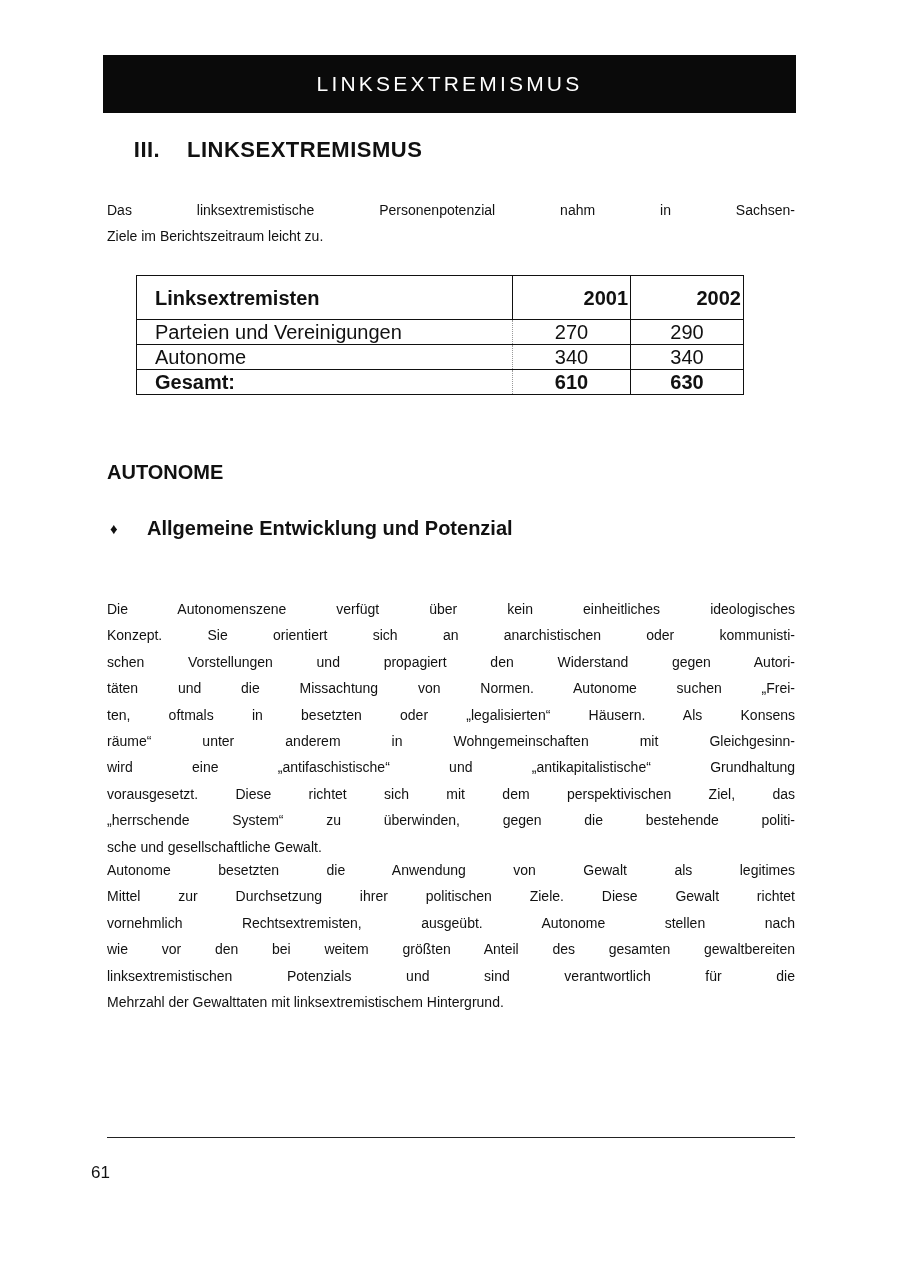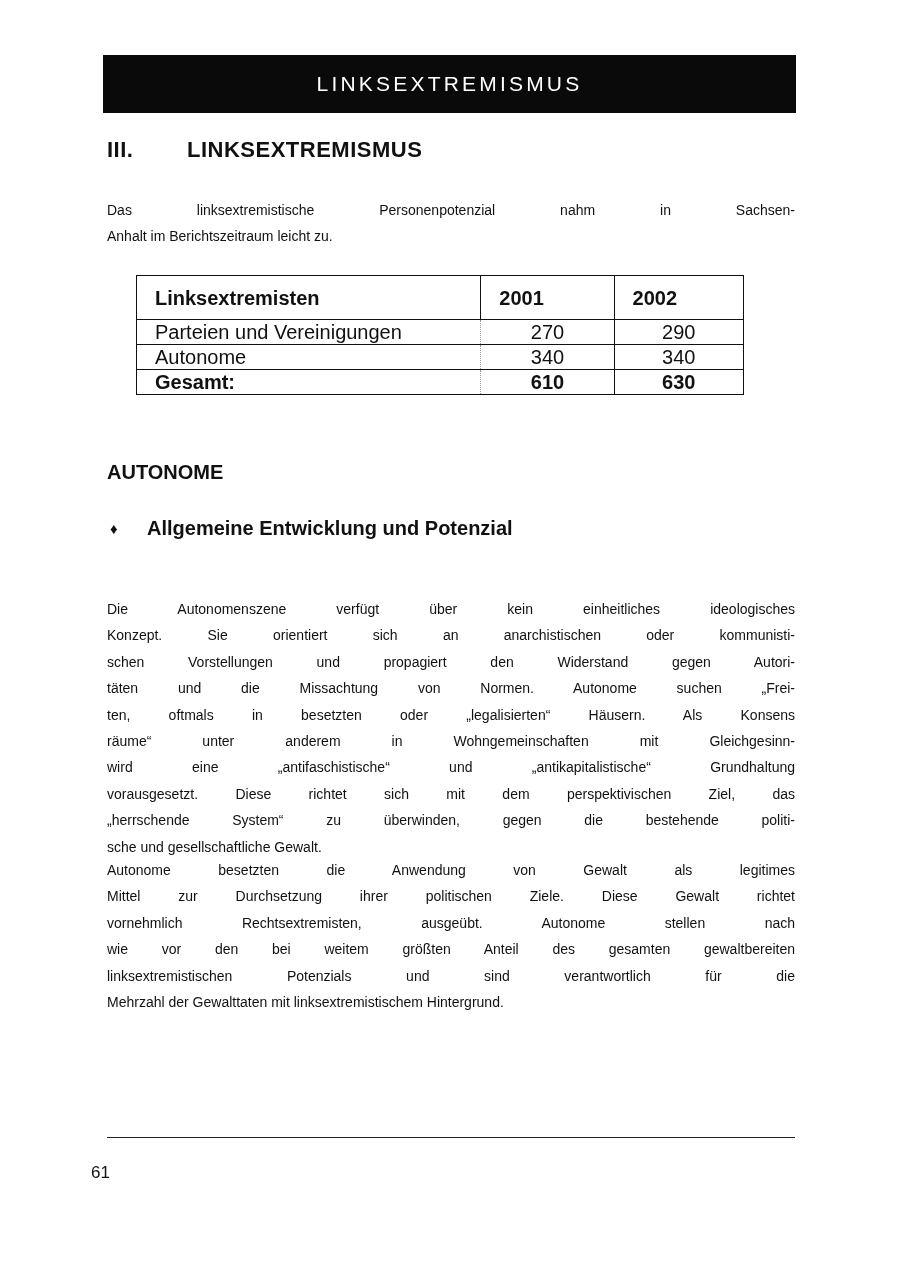--- a/index.html
+++ b/index.html
@@ -11,38 +11,38 @@
     position: absolute; left: 103px; top: 55px; width: 693px; height: 58px;
     background: #0a0a0a; color: #ffffff;
     display: flex; align-items: center; justify-content: center;
     font-size: 21px; letter-spacing: 3.2px; font-weight: normal;
   }
   .section-heading {
     position: absolute; left: 107px; top: 137px;
     font-size: 22px; font-weight: bold; letter-spacing: 0.5px;
     display: flex;
   }
-  .section-heading .num { width: 80px; }
+  .section-heading .num { width: 80px; text-align: center; }
   .para {
     position: absolute; left: 107px; width: 688px;
     font-size: 14px; line-height: 26.4px; text-align: justify;
     margin: 0;
   }
   .para .line { display: block; text-align: justify; text-align-last: justify; white-space: nowrap; }
   .para .line.last { text-align-last: left; }
   .intro { top: 197px; }
   table.stats {
     position: absolute; left: 136px; top: 275px; width: 608px;
     border-collapse: collapse; font-size: 20px;
   }
   table.stats th, table.stats td {
-    border: 1.5px solid #111; padding: 0 18px; height: 24px; line-height: 22px;
+    border: 1.5px solid #111; padding: 0 2px; height: 24px; line-height: 22px;
   }
   table.stats th { height: 43px; font-weight: bold; text-align: left; font-size: 20px; }
-  table.stats th.year { text-align: left; }
+  table.stats th.year { text-align: right; }
   table.stats td.num { text-align: center; }
   table.stats .c1 { width: 345px; padding-left: 18px; }
   table.stats .c2 { width: 110px; border-left: 1px dotted #888; }
   table.stats .c3 { width: 105px; }
   table.stats td.c2 { border-left: 1px dotted #999; border-right: none; }
   table.stats td.c1 { border-right: none; }
   table.stats tr.total td { font-weight: bold; }
   .subheading {
     position: absolute; left: 107px; top: 461px;
     font-size: 20px; font-weight: bold;
@@ -69,21 +69,21 @@
   <span>LINKSEXTREMISMUS</span>
 </div>
 
 <div class="section-heading">
   <span class="num">III.</span>
   <span>LINKSEXTREMISMUS</span>
 </div>
 
 <p class="para intro">
   <span class="line">Das linksextremistische Personenpotenzial nahm in Sachsen-</span>
-  <span class="line last">Anhalt im Berichtszeitraum leicht zu.</span>
+  <span class="line last">Ziele im Berichtszeitraum leicht zu.</span>
 </p>
 
 <table class="stats">
   <thead>
     <tr>
       <th class="c1">Linksextremisten</th>
       <th class="c2 year">2001</th>
       <th class="c3 year">2002</th>
     </tr>
   </thead>

